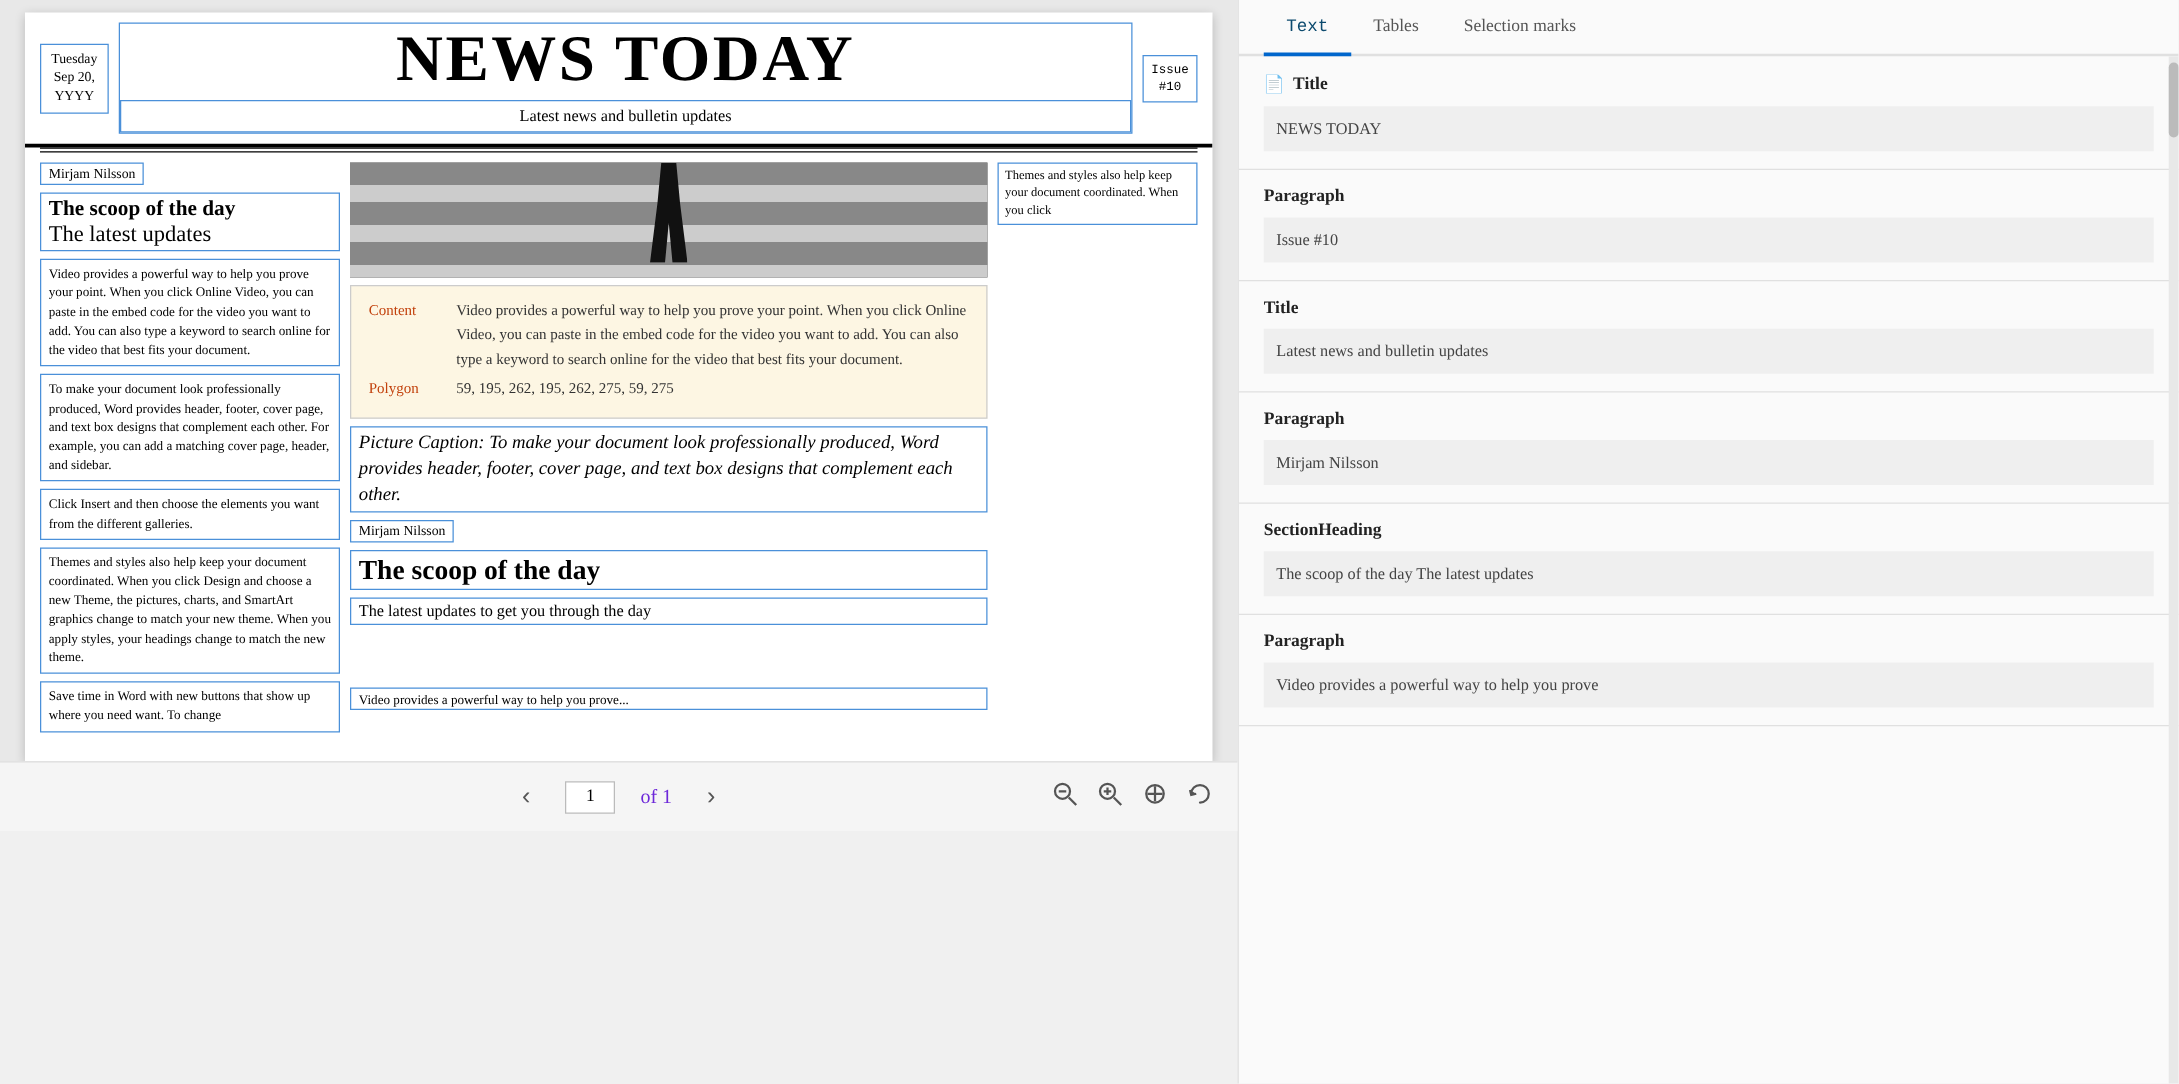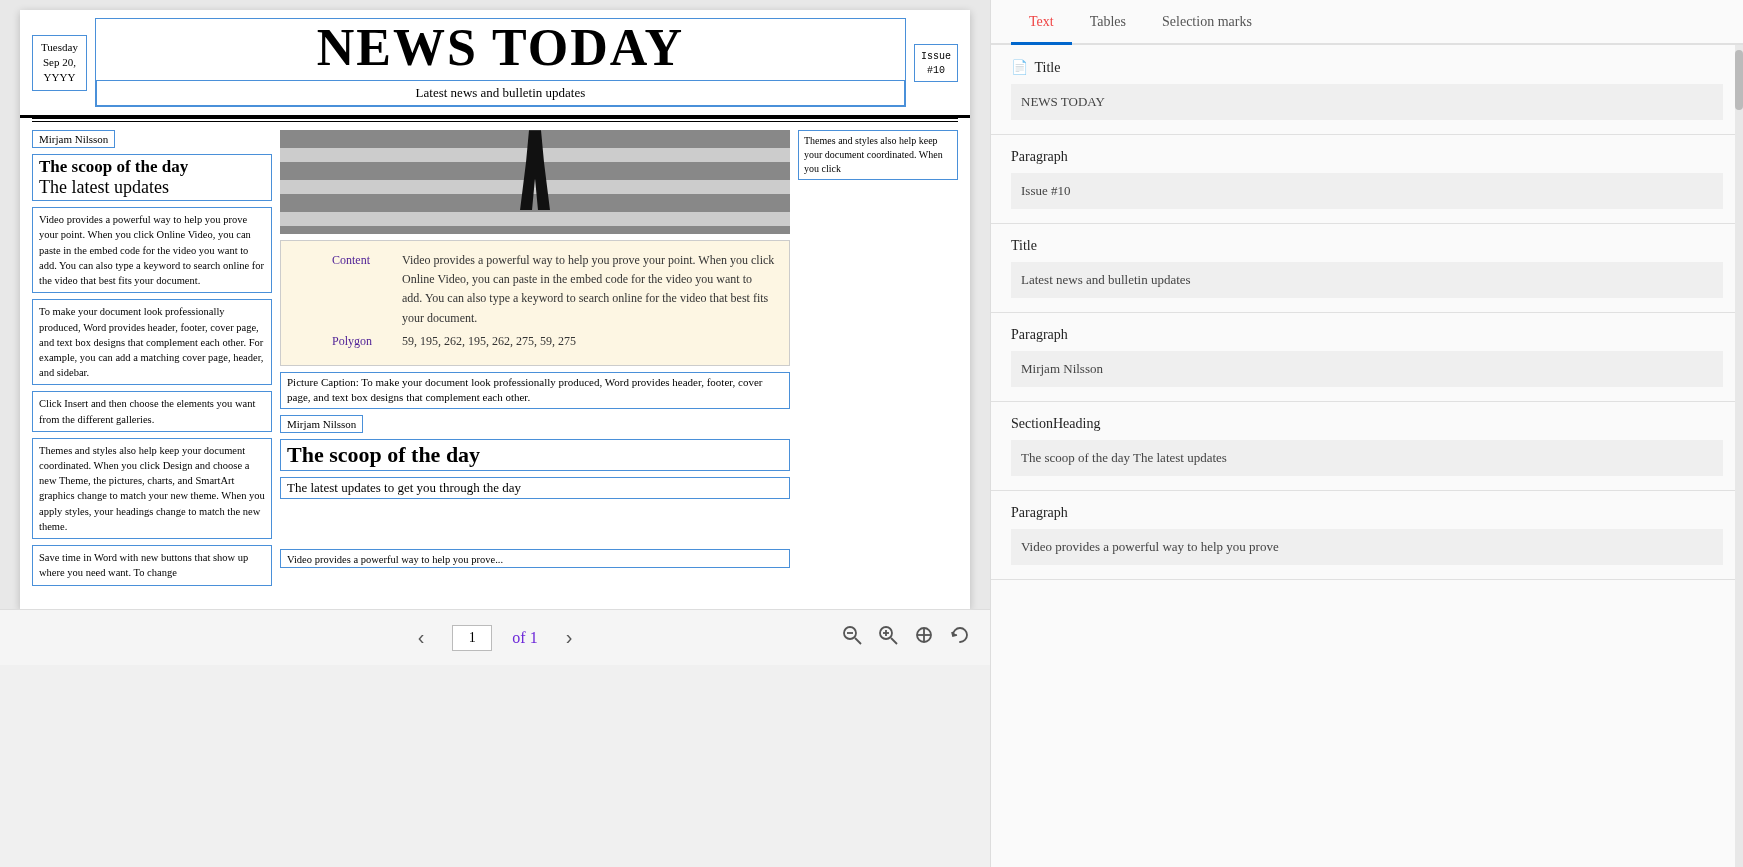--- a/index.html
+++ b/index.html
@@ -173,33 +173,33 @@
 
     .tooltip-row {
       display: flex;
       gap: 10px;
       margin-bottom: 4px;
     }
 
     .tooltip-label {
       font-weight: normal;
       min-width: 60px;
-      color: #4c1d95;
-      margin-left: 37px;
+      color: #c2410c;
     }
 
     .tooltip-value {
       color: #333;
     }
 
     .caption-box {
       border: 1.5px solid #4a90d9;
-      font-size: 11px;
+      font-size: 15px;
       padding: 2px 6px;
       line-height: 1.4;
+      font-style: italic;
     }
 
     .author-label-2 {
       border: 1.5px solid #4a90d9;
       display: inline-block;
       font-size: 11px;
       padding: 2px 6px;
       align-self: flex-start;
     }
 
@@ -314,23 +314,24 @@
     .panel-tab {
       padding: 14px 18px 12px;
       font-size: 14px;
       cursor: pointer;
       color: #555;
       border-bottom: 3px solid transparent;
       margin-bottom: -2px;
     }
 
     .panel-tab.active {
-      color: #ef4444;
+      color: #0c4a6e;
       border-bottom-color: #0066cc;
       font-weight: 500;
+      font-family: Liberation Mono, monospace;
     }
 
     .panel-content {
       flex: 1;
       overflow-y: auto;
       padding: 0;
     }
 
     .panel-section {
       border-bottom: 1px solid #e0e0e0;
@@ -339,21 +340,21 @@
 
     .panel-section-header {
       display: flex;
       align-items: center;
       gap: 6px;
       margin-bottom: 8px;
     }
 
     .panel-section-title {
       font-size: 14px;
-      font-weight: 400;
+      font-weight: 700;
       color: #222;
     }
 
     .panel-section-value {
       font-size: 13px;
       color: #444;
       line-height: 1.5;
       background: #efefef;
       padding: 8px 10px;
       min-height: 36px;

